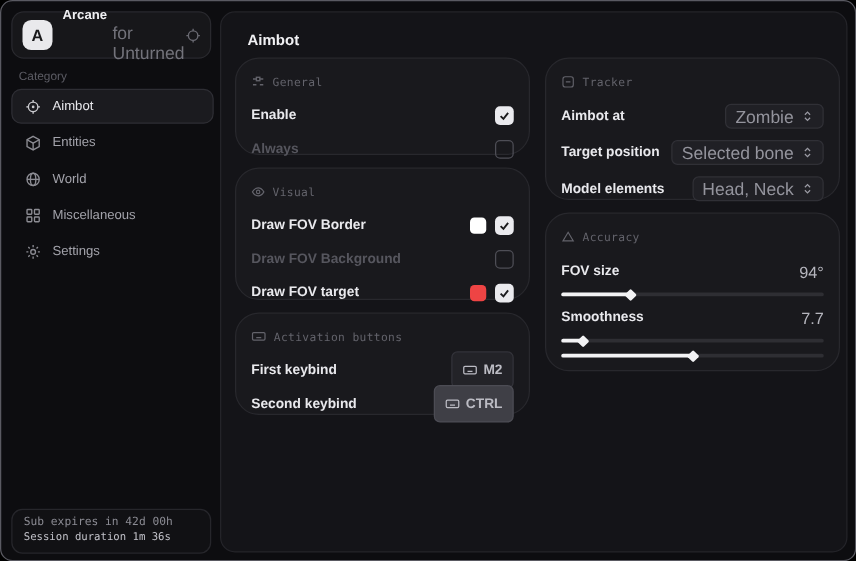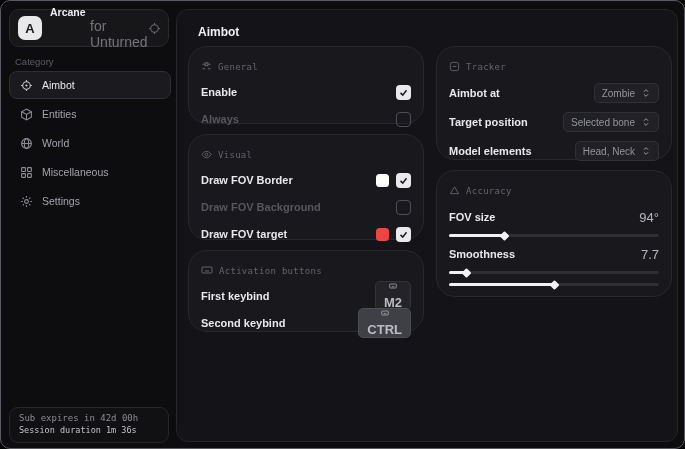--- a/index.html
+++ b/index.html
@@ -66,27 +66,27 @@
   .checkbox {
     width:15px; height:15px; border-radius:4px; display:flex;
     align-items:center; justify-content:center; cursor:default;
   }
   .checkbox.checked { background:#eaeaee; color:#1b1b1e; }
   .checkbox.unchecked { border:1.5px solid #4e4e56; background:transparent; }
   .swatch { width:13px; height:13px; border-radius:3.5px; }
   .keybtn {
     display:flex; align-items:center; gap:5px; height:30px; padding:0 8px;
     border-radius:5px; background:#232328; border:1px solid #33333a;
-    color:#bcbcc4; font-size:13px; font-weight:700; cursor:default;flex-direction:column;
+    color:#bcbcc4; font-size:11px; font-weight:700; cursor:default;
   }
   .keybtn.lighter { background:#3f3f46; border-color:#4c4c54; }
   .dropbtn {
     display:flex; align-items:center; gap:6px; height:20px; padding:0 7px;
     border-radius:5px; background:#202025; border:1px solid #303036;
-    color:#94949d; font-size:10px; cursor:default;
+    color:#94949d; font-size:14px; cursor:default;
   }
   .dropbtn svg { color:#9a9aa3; }
   .acc-group { margin-top:9px; }
   .acc-group:first-of-type { margin-top:10px; }
   .acc-row { display:flex; align-items:center; justify-content:space-between; height:16px; }
   .acc-value { font-size:13px; color:#b6b6be; }
   .slider { position:relative; height:3px; background:#2e2e33; border-radius:2px; margin-top:9px; }
   .slider-fill { position:absolute; left:0; top:0; height:3px; background:#f2f2f4; border-radius:2px; }
   .slider-thumb {
     position:absolute; right:-4px; top:50%; width:7px; height:7px;

